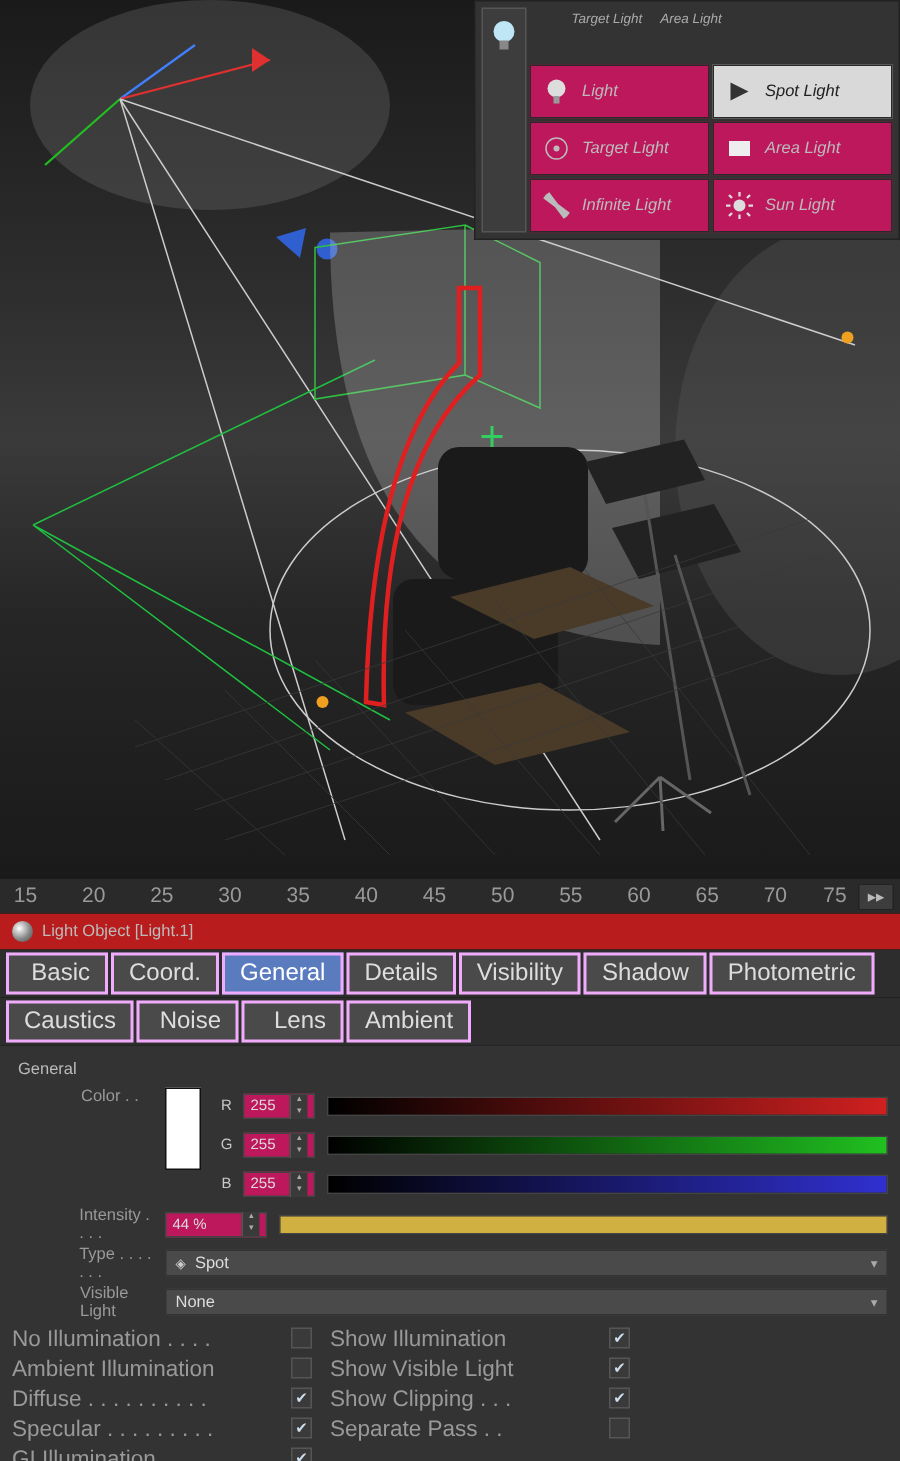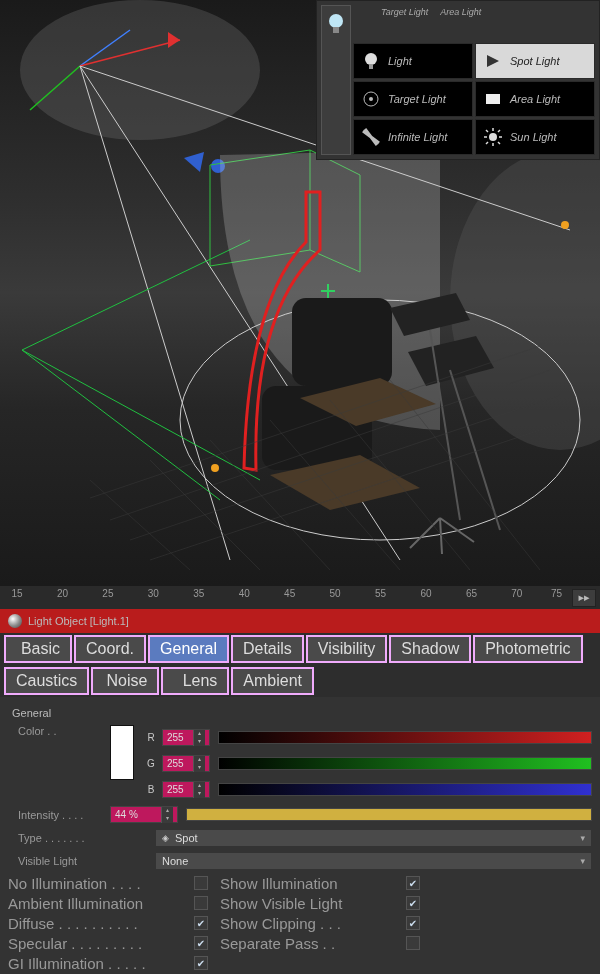--- a/index.html
+++ b/index.html
@@ -1,52 +1,52 @@
 <!DOCTYPE html>
 <html><head>
 <meta charset="utf-8">
 <style>
 * { margin:0; padding:0; box-sizing:border-box; font-family:Arial,sans-serif; }
 body { width:600px; height:974px; background:#000; overflow:hidden; color:#bbb; font-size:11px; }
 .viewport { position:relative; width:600px; height:585px; background:linear-gradient(180deg,#1a1a1a 0%,#2f2f2f 35%,#3a3a3a 50%,#262626 70%,#1a1a1a 100%); overflow:hidden; }
 .watermark-top { position:absolute; top:2px; right:6px; color:#888; font-size:10px; }
 .light-menu { position:absolute; top:0; right:0; background:#333; border:1px solid #222; padding:4px; display:grid; grid-template-columns:30px 120px 120px; grid-template-rows:repeat(4,36px); gap:2px;font-style:italic; }
 .light-menu .bulb { grid-row:1/5; grid-column:1; display:flex; background:#3d3d3d; border:1px solid #555; justify-content:center; padding-top:6px; }
-.lm-item { display:flex; align-items:center; gap:6px; padding:4px 6px; background:#000000; border:1px solid #2a2a2a; cursor:pointer; }
+.lm-item { display:flex; align-items:center; gap:6px; padding:4px 6px; background:#be185d; border:1px solid #2a2a2a; cursor:pointer; }
 .lm-item.sel { background:#d9d9d9; color:#222; }
 .lm-ico { width:22px; height:22px; display:flex; align-items:center; justify-content:center; }
 .mini-head { display:flex; gap:12px; grid-column:2/4; height:14px; font-size:9px; color:#aaa; align-items:center; padding-left:28px; }
 
 .timeline { height:24px; background:#2a2a2a; border-top:1px solid #1a1a1a; display:flex; align-items:center; position:relative; }
 .tl-scale { position:relative; flex:1; height:100%; }
-.tl-tick { position:absolute; top:2px; color:#999; font-size:10px; transform:translateX(-50%); }
+.tl-tick { position:absolute; top:2px; color:#999; font-size:14px; transform:translateX(-50%); }
 .tl-btns { display:flex; gap:2px; padding:0 4px; }
 .tl-btn { width:24px; height:18px; background:#3d3d3d; border:1px solid #222; display:flex; align-items:center; justify-content:center; }
 
 .am-head { height:24px; background:#b91c1c; display:flex; align-items:center; padding:0 8px; gap:6px; }
 .am-head .globe { width:14px; height:14px; border-radius:50%; background:radial-gradient(circle at 35% 35%,#fff,#888 55%,#444); }
 
 .tabrow { display:flex; background:#2d2d2d; padding:2px 4px; gap:2px; flex-wrap:wrap; }
 .tab { padding:3px 10px; background:#4a4a4a; color:#ddd; border:2px solid #f0abfc; cursor:pointer; font-size:16px; min-width:68px; text-align:right; }
 .tab.active { background:#5b7bbf; color:#fff; }
 
 .panel { background:#333; padding:6px 8px 10px; }
 .section-title { color:#bbb; font-size:11px; margin:4px 0 6px 4px; }
 .row { display:flex; align-items:center; margin:2px 0; min-height:21px; gap:4px; }
-.label { width:98px; color:#999; font-size:11px; display:flex; align-items:center; }
+.label { width:98px; color:#999; font-size:11px; display:flex; align-items:center;gap:36px; }
 .bullet { width:6px; height:6px; margin-right:4px; display:inline-block; }
 .colorswatch { width:24px; height:55px; background:#fff; border:1px solid #111; }
 .chanlabel { width:14px; text-align:center; color:#c8c8c8; font-size:10px; }
 .numfield { width:48px; height:17px; background:#be185d; border:1px solid #444; display:flex; align-items:center; padding:0 4px; }
 .numfield .val { flex:1; color:#ddd; font-size:10px; }
 .spin { width:12px; display:flex; flex-direction:column; }
 .spin div { height:8px; background:#3a3a3a; border-left:1px solid #555; font-size:6px; text-align:center; color:#aaa; line-height:7px; }
 .slider { flex:1; height:13px; background:#222; border:1px solid #444; position:relative; margin-left:4px; }
 .slider-fill { position:absolute; top:0; bottom:0; left:0; }
-.drop { flex:1; height:18px; background:#4a4a4a; border:1px solid #333; display:flex; align-items:center; padding:0 6px; font-size:11px; color:#ddd; position:relative;margin-left:45px; }
+.drop { flex:1; height:18px; background:#4a4a4a; border:1px solid #333; display:flex; align-items:center; padding:0 6px; font-size:11px; color:#ddd; position:relative; }
 .drop::after { content:"▾"; position:absolute; right:6px; color:#aaa; font-size:9px; }
 .drop.spot::before { content:"◈"; margin-right:6px; color:#ccc; font-size:9px; }
 .checks-grid { display:grid; grid-template-columns:200px 200px; gap:0 12px; margin-top:2px; }
 .chk-row { display:flex; align-items:center; height:20px; }
 .chk-label { flex:1; color:#999; font-size:15px; }
 .chk { width:14px; height:14px; background:#3a3a3a; border:1px solid #555; display:flex; align-items:center; justify-content:center; font-size:10px; color:#cde; }
 .rgbrows { display:flex; flex-direction:column; gap:1px; }
 svg.scene { position:absolute; inset:0; width:100%; height:100%; }
 </style>
 </head>

